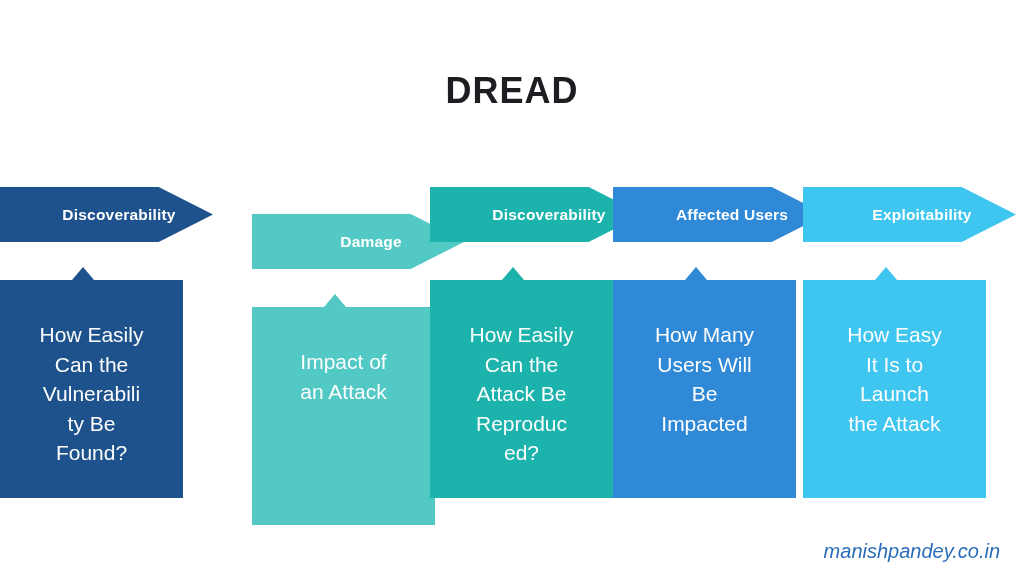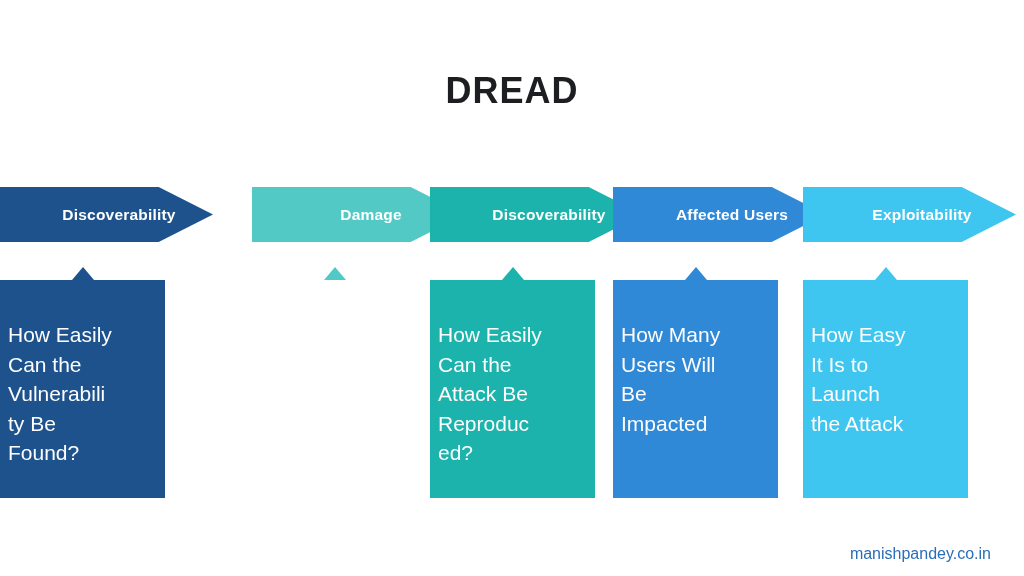--- a/index.html
+++ b/index.html
@@ -6,62 +6,66 @@
   .canvas{
     position:relative;width:1024px;height:576px;background:#ffffff;
     font-family:"Liberation Sans",sans-serif;overflow:hidden;
   }
   .title{
     position:absolute;top:70px;left:0;right:0;text-align:center;
     font-size:36px;font-weight:bold;letter-spacing:1px;color:var(--c,#1d1e21);
   }
   .column{position:absolute;top:187px;width:165px;}
   .column:nth-of-type(1){left:63px;}
-  .column:nth-of-type(2){left:252px;}
+  .column:nth-of-type(2){left:252px;margin-top:27px;}
   .column:nth-of-type(3){left:430px;}
   .column:nth-of-type(4){left:613px;}
   .column:nth-of-type(5){left:803px;}
   .arrow{
     width:169px;height:55px;background:var(--c);
     clip-path:polygon(0 0,74.5% 0,100% 50%,74.5% 100%,0 100%);
     display:flex;align-items:center;padding-left:44px;
   }
   .arrow-label{
     width:150px;text-align:center;color:#ffffff;
     font-weight:bold;font-size:15.5px;letter-spacing:0.2px;
   }
   .caret{
     width:0;height:0;margin:25px auto 0;
     border-left:11px solid transparent;border-right:11px solid transparent;
     border-bottom:13px solid var(--c);
   }
   .box{
-    width:165px;height:218px;background:var(--c);box-sizing:border-box;
-    padding:40px 8px 0;
+    width:183px;height:218px;background:var(--c);box-sizing:border-box;
+    padding:40px 8px 0;text-align:center;
   }
   .box-text{
     color:#fdfdfd;font-size:21px;line-height:29.5px;white-space:pre-line;
   }
   .footer{
-    position:absolute;right:33px;bottom:13px;
-    font-size:16px;color:var(--c,#2a6db8);
+    position:absolute;right:24px;bottom:13px;
+    font-size:20px;font-style:italic;color:var(--c,#2a6db8);
   }
 </style>
 </head>
 <body>
 
 <div class="canvas">
 
   <div class="title" style="--c: #1d1e21;">DREAD</div>
 
   <div class="column">
     <div class="arrow" style="--c: #52c9c4;">
       <span class="arrow-label">Damage</span>
     </div>
     <div class="caret" style="--c: #52c9c4;"></div>
+    <div class="box" style="--c: #52c9c4;">
+      <div class="box-text">Impact of
+an Attack</div>
+    </div>
   </div>
 
   <div class="column">
     <div class="arrow" style="--c: #1bb3ab;">
       <span class="arrow-label">Discoverability</span>
     </div>
     <div class="caret" style="--c: #1bb3ab;"></div>
     <div class="box" style="--c: #1bb3ab;">
       <div class="box-text">How Easily
 Can the

